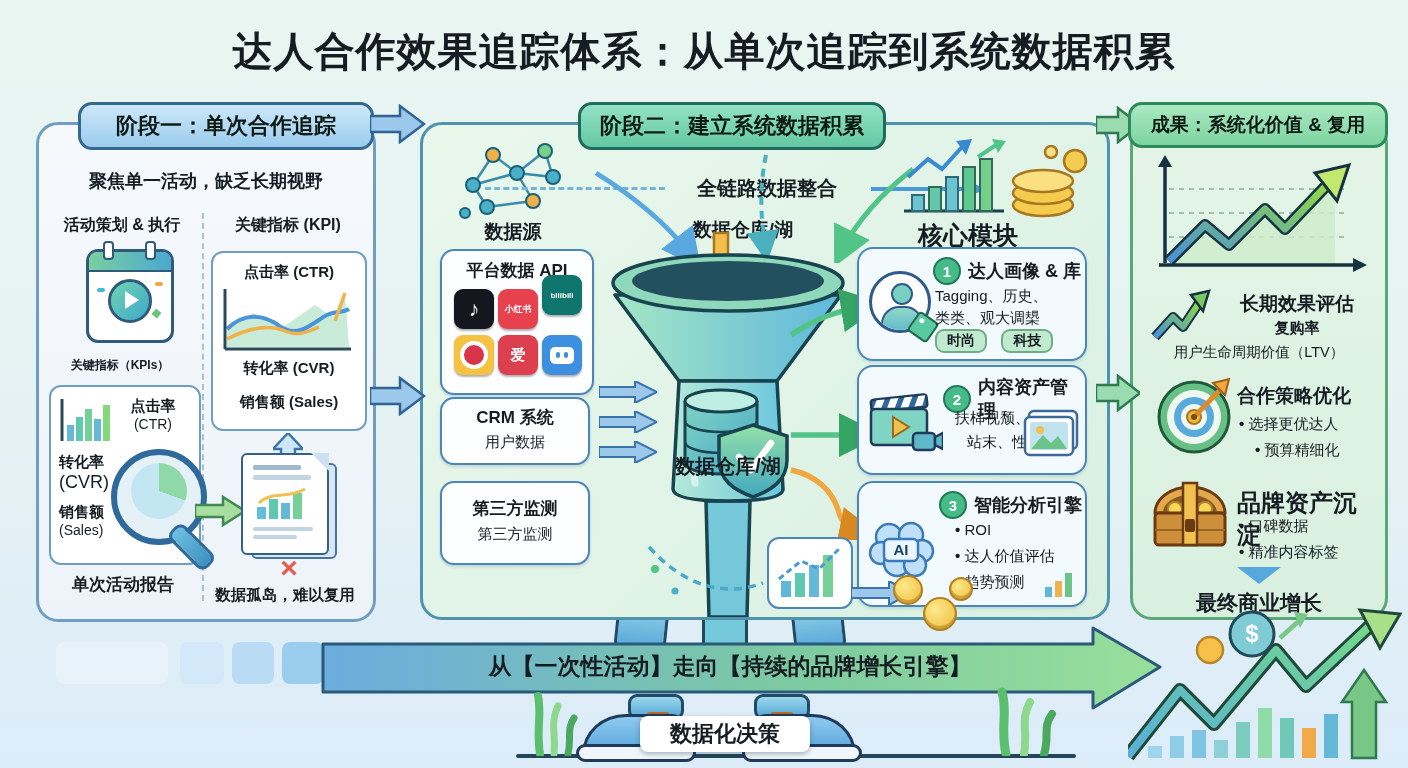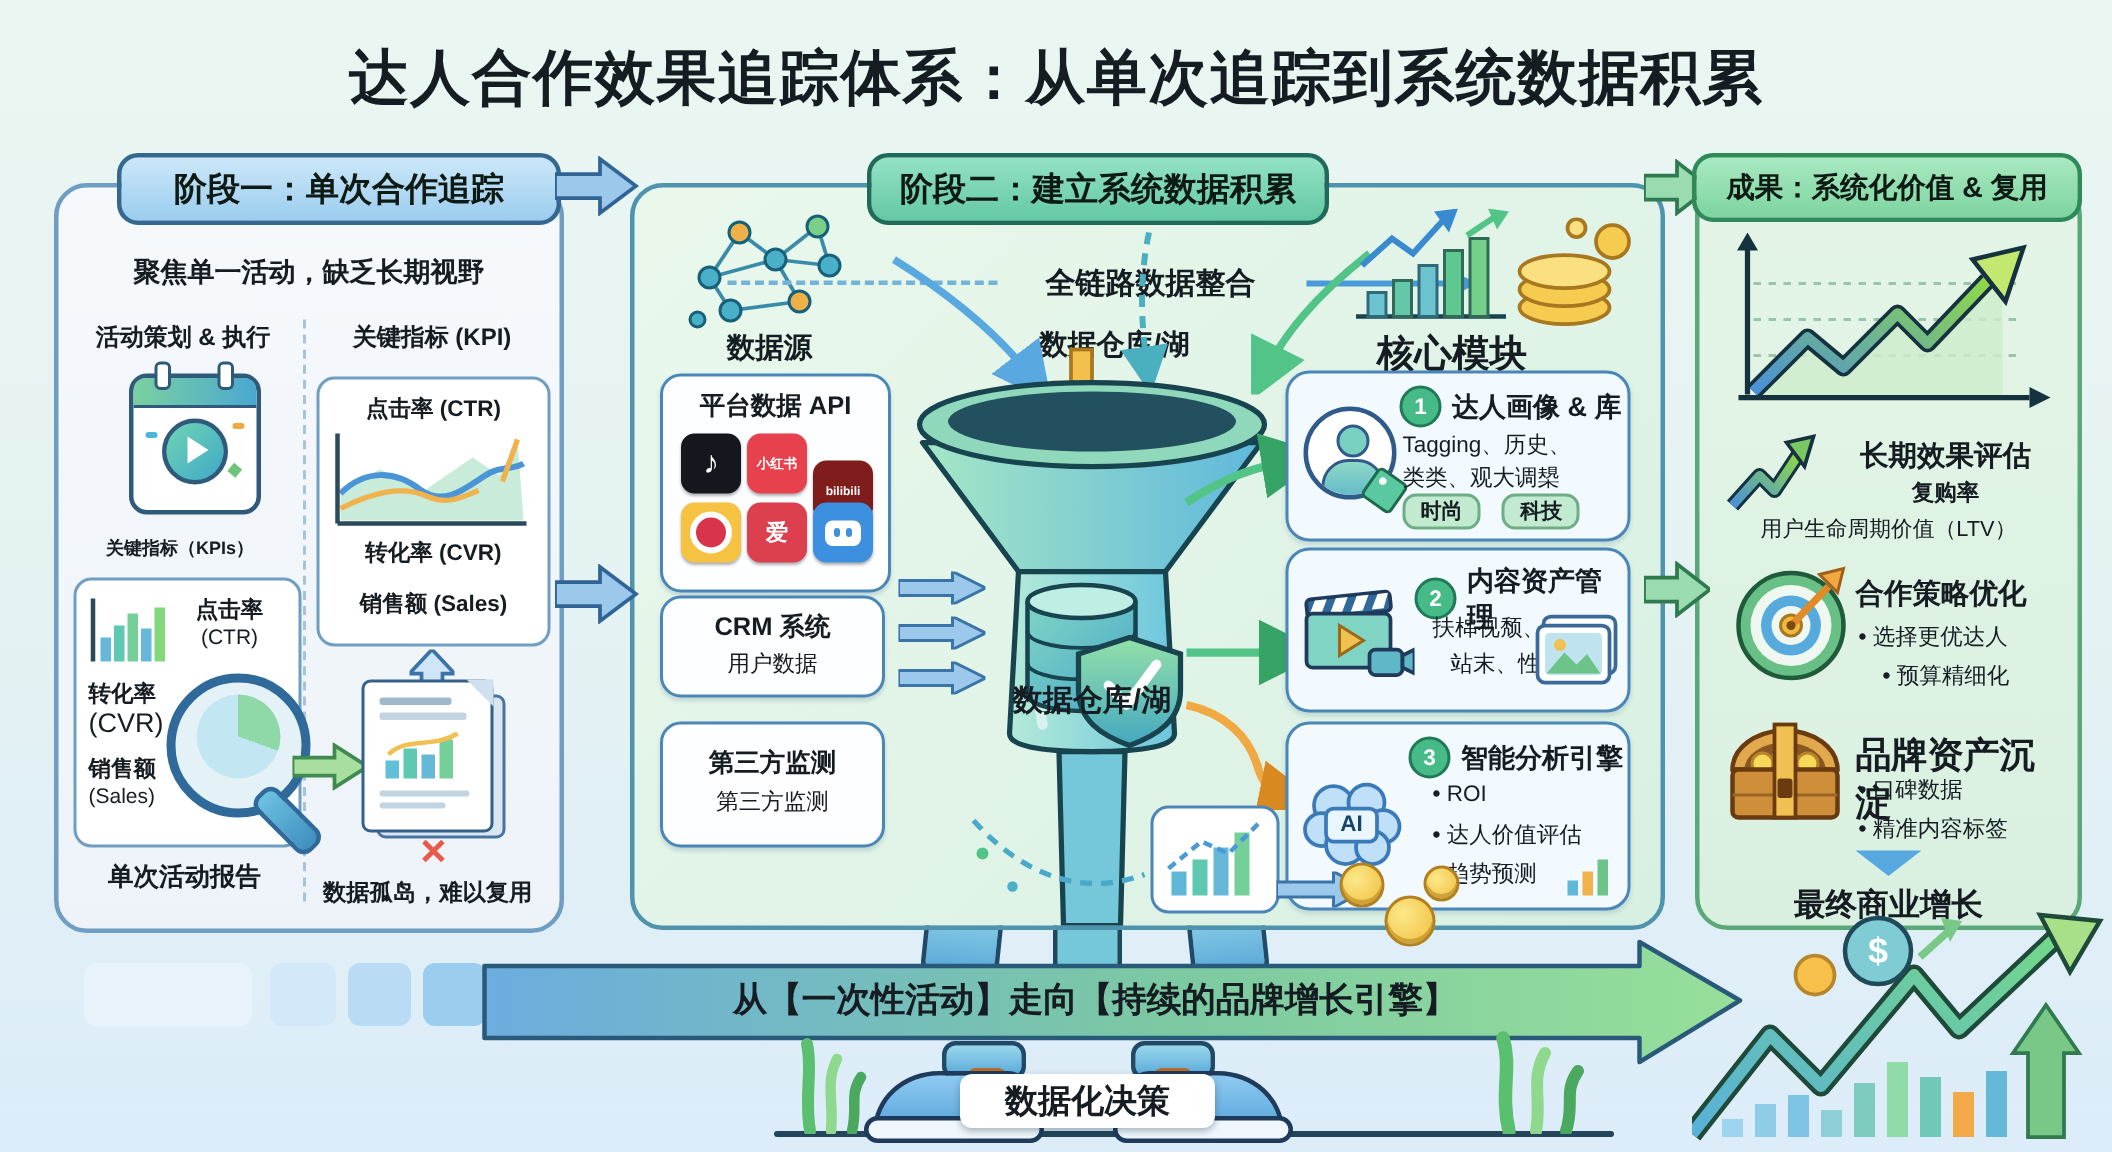--- a/index.html
+++ b/index.html
@@ -223,21 +223,21 @@
         <circle cx="74" cy="16" r="11" fill="#f6cc50"></circle>
         <circle cx="50" cy="7" r="6" fill="#fae080"></circle>
       </g>
     </svg>
     <div class="abs c b" style="left:478px;top:94px;width:134px;font-size:25px;">核心模块</div>
 
     <div class="sbox" style="left:17px;top:124px;width:150px;height:142px;">
       <div class="abs c b" style="left:0;top:8px;width:100%;font-size:17px;">平台数据 API</div>
       <div class="tile" style="left:12px;top:38px;background:#16161e;font-size:21px;">♪</div>
       <div class="tile" style="left:56px;top:38px;background:#e8414e;font-size:9px;">小红书</div>
-      <div class="tile" style="left:100px;top:56px;background:#7f1d1d;font-size:8px;">bilibili</div>
+      <div class="tile" style="left:100px;top:24px;background:#0f766e;font-size:8px;">bilibili</div>
       <div class="tile" style="left:12px;top:84px;background:#f5c242;">
         <div style="width:20px;height:20px;border-radius:50%;border:4px solid #fff;background:#d8344a;"></div>
       </div>
       <div class="tile" style="left:56px;top:84px;background:#dc3f4e;font-size:15px;">爱</div>
       <div class="tile" style="left:100px;top:84px;background:#3d8fe0;">
         <div style="width:24px;height:17px;border-radius:5px;background:#fff;display:flex;align-items:center;justify-content:center;gap:4px;">
           <span style="width:4px;height:6px;background:#3d8fe0;border-radius:2px;"></span>
             <span style="width:4px;height:6px;background:#3d8fe0;border-radius:2px;"></span>
         </div>
       </div>

